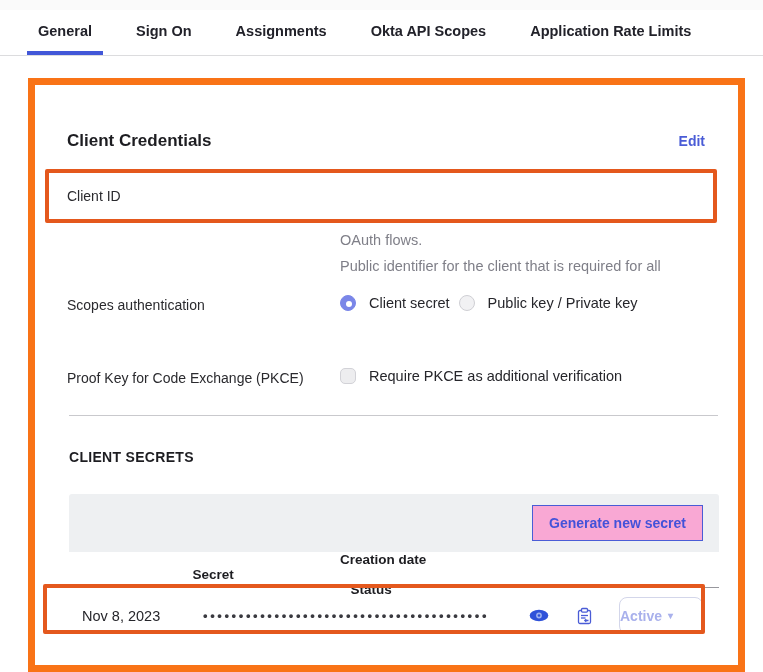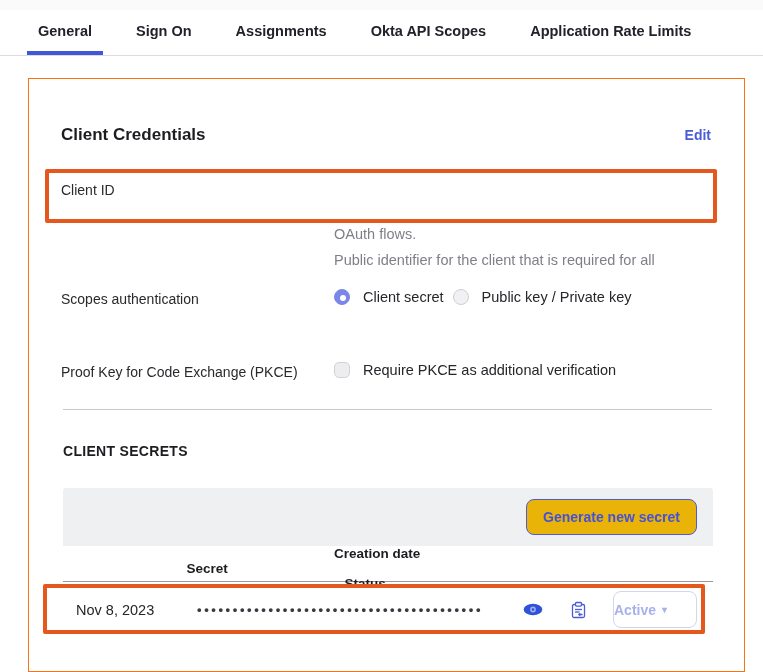--- a/index.html
+++ b/index.html
@@ -6,21 +6,21 @@
   html,body { width:763px; height:672px; background:#ffffff; font-family:"Liberation Sans", sans-serif; color:#1d1d21; overflow:hidden; }
   .page { position:relative; width:763px; height:672px; background:#ffffff; }
   .topstrip { position:absolute; left:0; top:0; width:763px; height:10px; background:#fafafa; }
 
   
   .tabbar { position:absolute; left:0; top:10px; width:763px; height:46px; border-bottom:1px solid #dcdcde; display:flex; align-items:stretch; padding-left:27px; background:#fff; }
   .tab { display:flex; align-items:center; padding:0 11px; margin-right:22px; font-size:14.5px; font-weight:700; color:#22222a; cursor:pointer; border-bottom:4px solid transparent; }
   .tab.active { border-bottom:4px solid #4257d8;text-align:center; }
 
   
-  .card { position:absolute; left:28px; top:78px; width:717px; height:594px; background:#fff; border:1px solid #f97316; }
+  .card { position:absolute; left:28px; top:78px; width:717px; height:594px; background:#fff; border:7px solid #f97316; }
   .card-title { position:absolute; left:32px; top:46px; font-size:17px; font-weight:700; color:#1d1d21; }
   .edit-link { position:absolute; right:33px; top:48px; font-size:14px; font-weight:700; color:#4a5cd6; cursor:pointer; }
 
   .row-label { position:absolute; font-size:14px; color:#2a2a2e; }
 
   
   .input-group { position:absolute; left:305px; top:97px; display:flex; }
   .cid-input { width:312px; height:42px; background:#f1f1f3; border:1px solid #d3d3d8; border-radius:6px 0 0 6px; padding:0 16px; font-size:14px; color:#5f5f66; font-family:"Liberation Sans", sans-serif; outline:none; }
   .copy-btn { width:66px; height:42px; margin-left:-1px; background:#fff; border:1px solid #4a5cd6; border-radius:0 8px 8px 0; display:flex; align-items:center; justify-content:center; cursor:pointer; color:#4a5cd6; }
   .help-text { position:absolute; left:305px; top:142px; width:340px; font-size:14.5px; line-height:26px; color:#7f7f88; }
@@ -34,21 +34,21 @@
   .checkbox { width:16px; height:16px; border-radius:5px; background:#ededef; border:1px solid #d2d2d7; flex:0 0 auto; cursor:pointer; }
   .pkce-row { position:absolute; left:305px; top:283px; }
 
   .divider { position:absolute; left:34px; top:330px; width:649px; height:1px; background:#c9c9cd; }
 
   .secrets-title { position:absolute; left:34px; top:364px; font-size:14px; font-weight:700; letter-spacing:0.3px; color:#1d1d21; }
 
   
   .table { position:absolute; left:34px; top:409px; width:650px; }
   .toolbar { height:58px; background:#eef0f2; border-radius:3px 3px 0 0; position:relative; }
-  .gen-btn { position:absolute; right:16px; top:11px; height:36px; padding:0 16px; background:#eab308; border:1px solid #4a5cd6; border-radius:8px; color:#4352d9; font-size:14px; font-weight:700; cursor:pointer; font-family:"Liberation Sans", sans-serif; }
+  .gen-btn { position:absolute; right:16px; top:11px; height:36px; padding:0 16px; background:#f9a8d4; border:1px solid #4a5cd6; border-radius:0; color:#4352d9; font-size:14px; font-weight:700; cursor:pointer; font-family:"Liberation Sans", sans-serif; }
   .thead { display:flex; align-items:center; height:36px; border-bottom:1px solid #97979d; padding-left:13px; font-size:13.5px; font-weight:700; color:#1d1d21; background:#fff;flex-direction:column; }
   .th-date { width:121px; }
   .th-secret { width:416px; }
   .th-status { width:100px; }
   .trow { display:flex; align-items:center; height:55px; padding-left:13px; background:#fff; font-size:14.5px; color:#26262b; }
   .td-date { width:121px; }
   .td-secret { width:416px; display:flex; align-items:center; }
   .dots { width:322px; overflow:hidden; white-space:nowrap; font-size:13px; font-weight:700; letter-spacing:2.6px; color:#3a3a40; }
   .eye-btn { margin-left:4px; cursor:pointer; display:flex; align-items:center; }
   .copy-inline { margin-left:27px; cursor:pointer; display:flex; align-items:center; color:#4a5cd6; }

